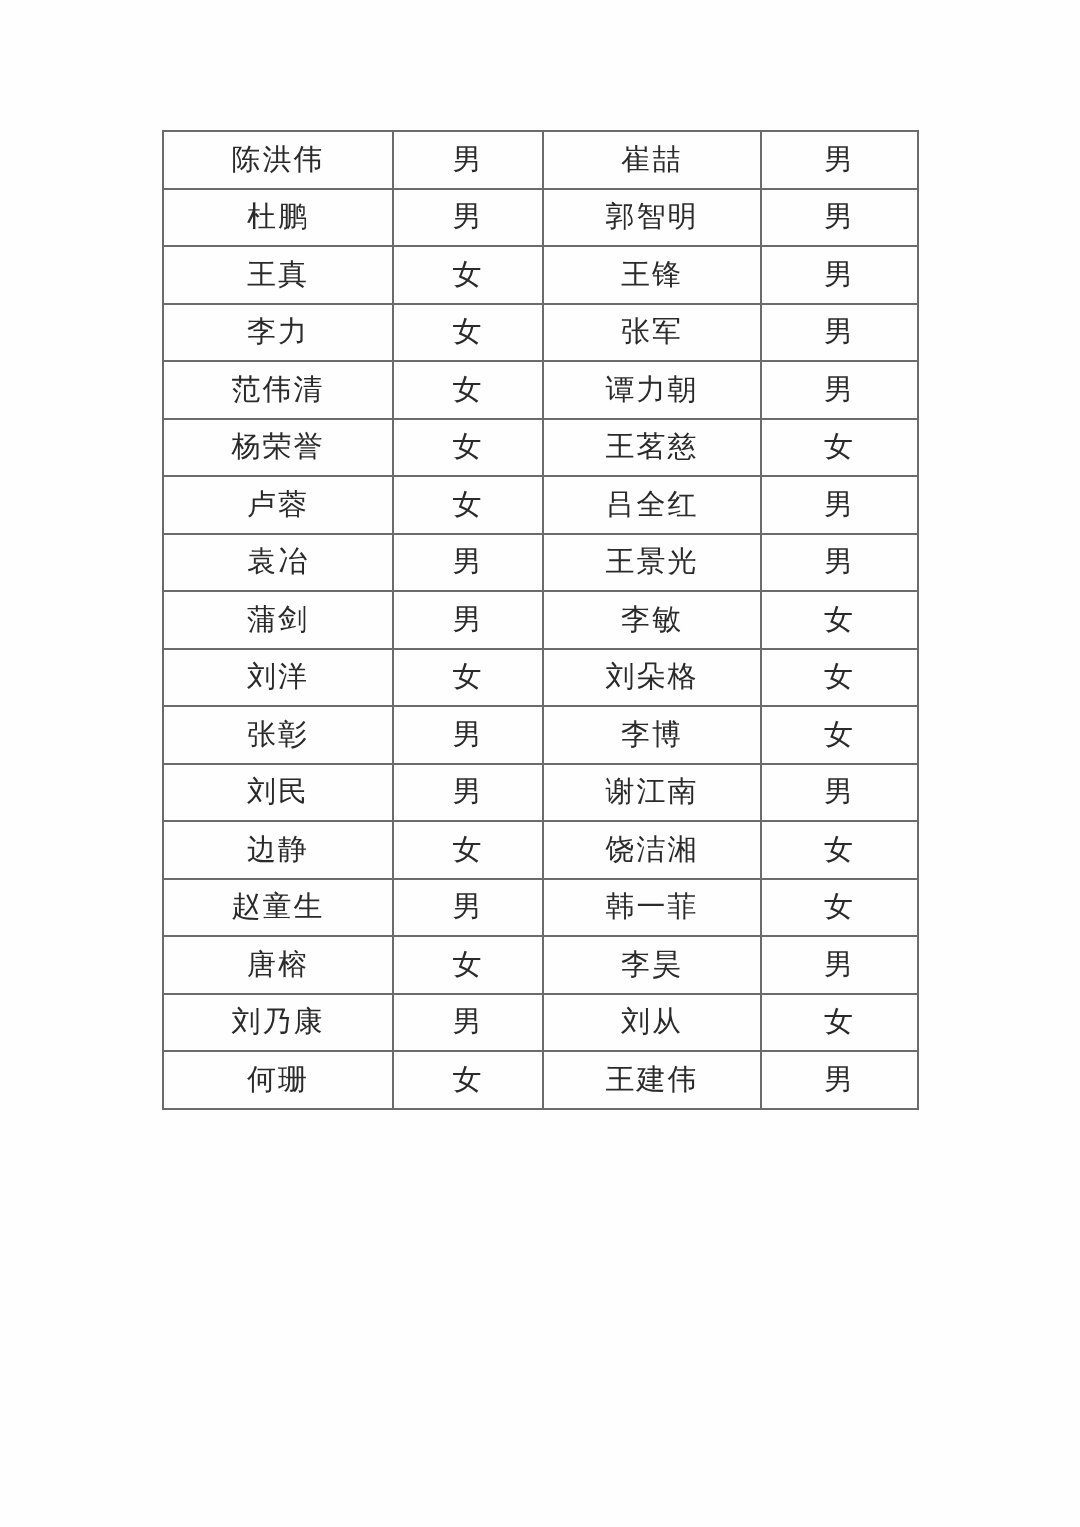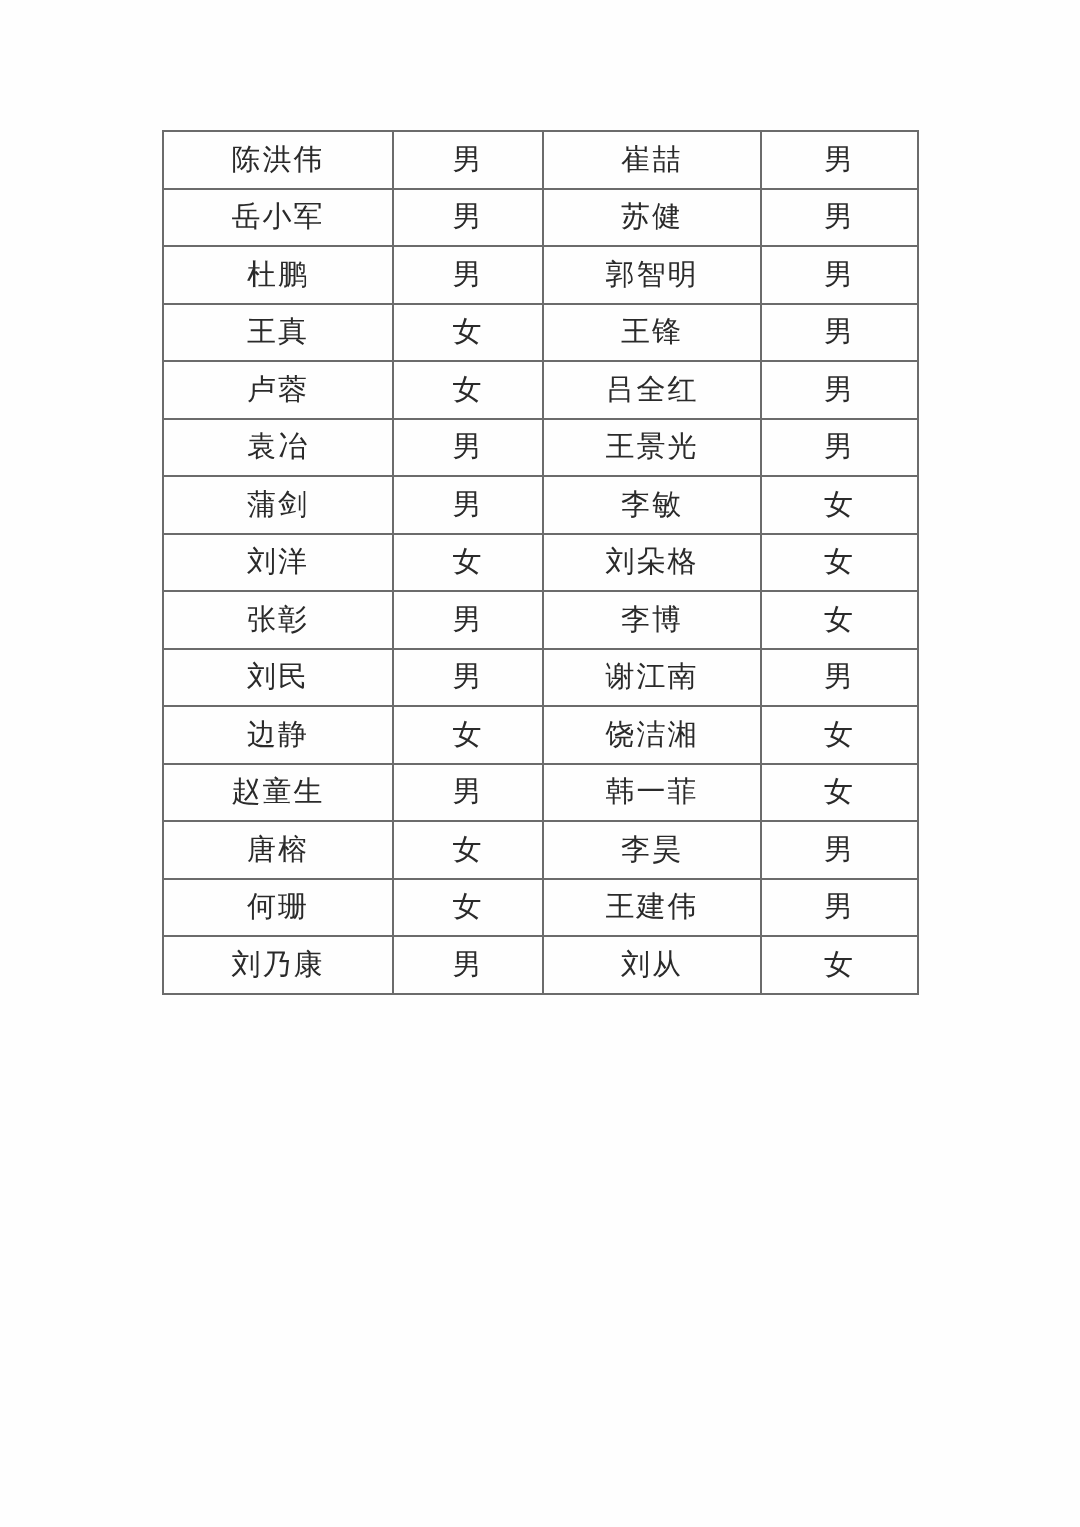--- a/index.html
+++ b/index.html
@@ -56,36 +56,48 @@
       <col class="c-gender2">
     </colgroup>
     <tbody>
         <tr>
           <td>陈洪伟</td>
           <td>男</td>
           <td>崔喆</td>
           <td>男</td>
         </tr>
         <tr>
-          <td>岳小军</td>
-          <td>男</td>
-          <td>苏健</td>
-          <td>男</td>
-        </tr>
-        <tr>
           <td>杜鹏</td>
           <td>男</td>
           <td>郭智明</td>
           <td>男</td>
         </tr>
         <tr>
           <td>王真</td>
           <td>女</td>
           <td>王锋</td>
           <td>男</td>
+        </tr>
+        <tr>
+          <td>李力</td>
+          <td>女</td>
+          <td>张军</td>
+          <td>男</td>
+        </tr>
+        <tr>
+          <td>范伟清</td>
+          <td>女</td>
+          <td>谭力朝</td>
+          <td>男</td>
+        </tr>
+        <tr>
+          <td>杨荣誉</td>
+          <td>女</td>
+          <td>王茗慈</td>
+          <td>女</td>
         </tr>
         <tr>
           <td>卢蓉</td>
           <td>女</td>
           <td>吕全红</td>
           <td>男</td>
         </tr>
         <tr>
           <td>袁冶</td>
           <td>男</td>
@@ -128,26 +140,26 @@
           <td>韩一菲</td>
           <td>女</td>
         </tr>
         <tr>
           <td>唐榕</td>
           <td>女</td>
           <td>李昊</td>
           <td>男</td>
         </tr>
         <tr>
+          <td>刘乃康</td>
+          <td>男</td>
+          <td>刘从</td>
+          <td>女</td>
+        </tr>
+        <tr>
           <td>何珊</td>
           <td>女</td>
           <td>王建伟</td>
           <td>男</td>
-        </tr>
-        <tr>
-          <td>刘乃康</td>
-          <td>男</td>
-          <td>刘从</td>
-          <td>女</td>
         </tr>
       </tbody>
   </table>
 </div>
 
 </body></html>

